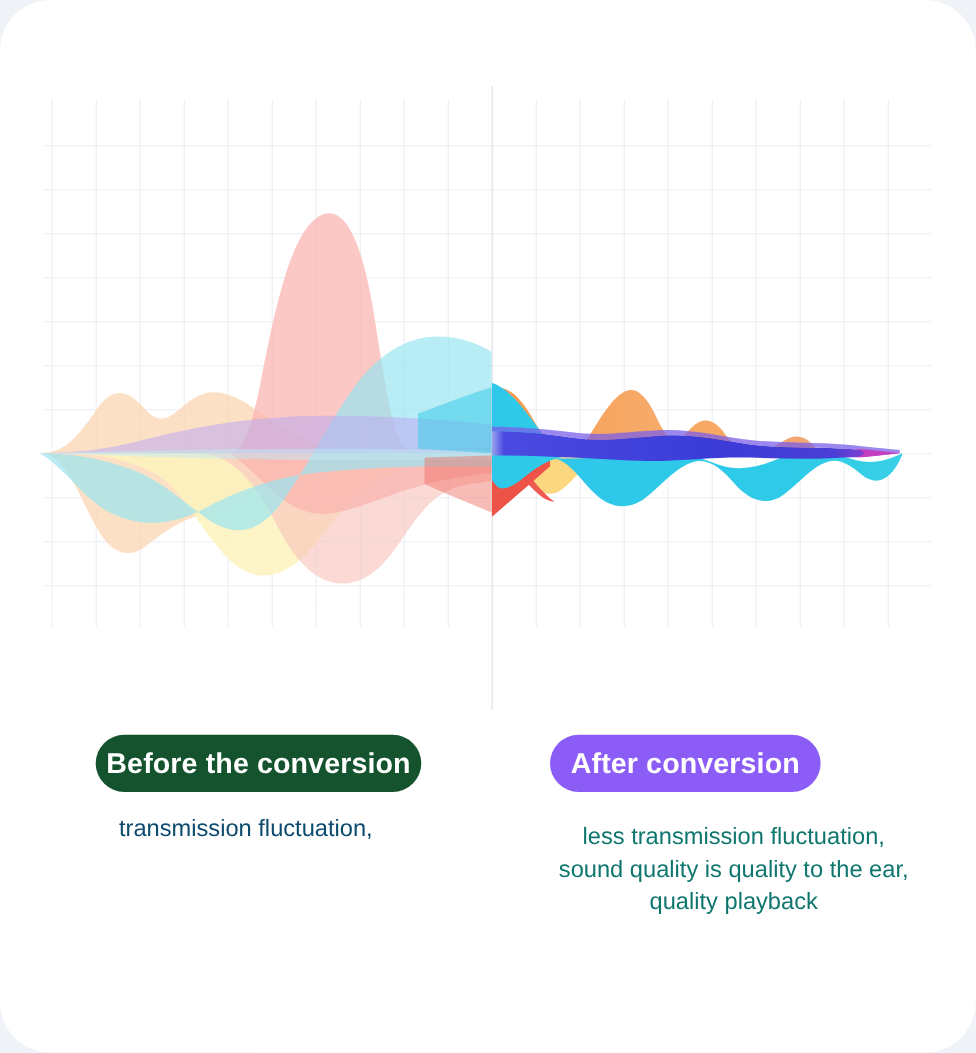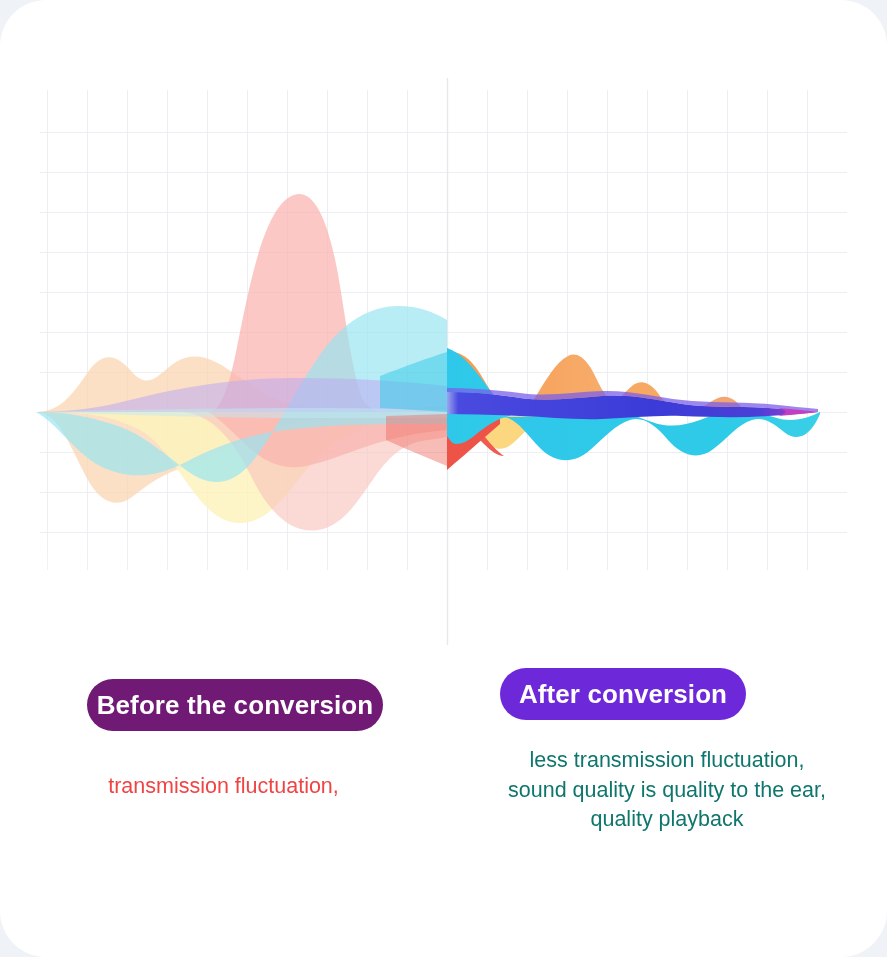--- a/index.html
+++ b/index.html
@@ -57,44 +57,44 @@
     font-size: 26px;
     font-weight: 700;
     letter-spacing: 0.1px;
     line-height: 1;
     padding: 0;
     text-align: center;
     font-family: "Liberation Sans", sans-serif;
     cursor: pointer;
   }
   #pill-before {
-    background: #701a75;
+    background: #14532d;
     width: 296px;
     height: 52px;
     line-height: 52px;
-    margin-top: 24px;
+    margin-top: 13px;
     margin-left: 87px;
   }
   #pill-after {
-    background: #6d28d9;
+    background: #8b5cf6;
     width: 246px;
     height: 52px;
     line-height: 52px;
     margin-top: 13px;
     margin-left: 53px;
   }
   .caption {
     text-align: center;
     font-size: 21.5px;
     line-height: 1.38;
     font-family: "Liberation Sans", sans-serif;
   }
   #caption-before {
-    color: #ef4444;
-    margin-top: 41px;
+    color: #0c4a6e;
+    margin-top: 19px;
     margin-left: 0;
     width: 447px;
   }
   #caption-after {
     color: #0f766e;
     margin-top: 26px;
     width: 440px;
   }
   .caption div { white-space: nowrap; }
 </style>

